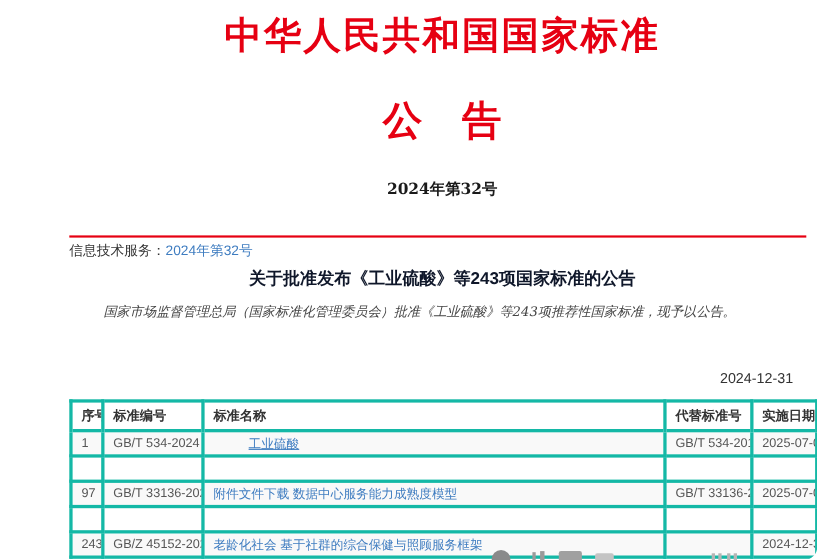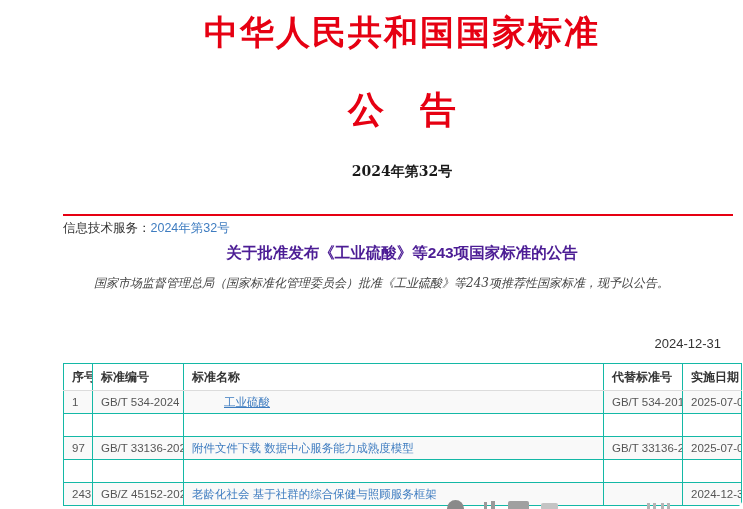--- a/index.html
+++ b/index.html
@@ -24,42 +24,42 @@
   }
   .red-line {
     left:63px; top:214px; width:670px; height:2px; background:#e60012;
   }
   .attach-row {
     left:63px; top:220px; width:678px; font-size:12.5px; color:#333;
   }
   .attach-link { color:#3e7cc0; text-decoration:none; cursor:pointer; }
   .notice-title {
     left:63px; top:243px; width:678px; text-align:center;
-    font-size:15.5px; font-weight:bold; color:#4c1d95;
+    font-size:15.5px; font-weight:bold; color:#0f172a;
   }
   .notice-body {
     left:66px; top:275px; width:678px; font-size:12px; color:#444;
     text-indent:28px; line-height:1.35;font-style:italic;
   }
   .signature {
     left:63px; top:306px; width:668px; text-align:right;
     font-size:13.5px; color:#333; padding-right:10px;
   }
   .notice-date {
     left:63px; top:336px; width:658px; text-align:right;
     font-size:13px; color:#333; padding-right:20px;
   }
 
   .table-wrap { left:63px; top:363px; }
   table.std {
     border-collapse:collapse; table-layout:fixed; width:678px;
     font-size:11.5px; color:#555;
   }
   table.std th, table.std td {
-    border:1px solid #14b8a6; padding:2px 8px; text-align:left;
+    border:3px solid #14b8a6; padding:2px 8px; text-align:left;
     overflow:hidden; white-space:nowrap; box-sizing:border-box;
   }
   table.std thead th {
     color:#333; font-weight:bold; font-size:12px; height:27px; background:#fff;
     border-bottom:1px solid #dcdcdc;
   }
   table.std tbody td { height:23px; }
   table.std tbody tr:nth-child(odd) td { background:#f9f9f9; }
   a.std-link { color:#3e7cc0; text-decoration:none; cursor:pointer; }
   a.std-link.u { text-decoration:underline;margin-left:32px; }

